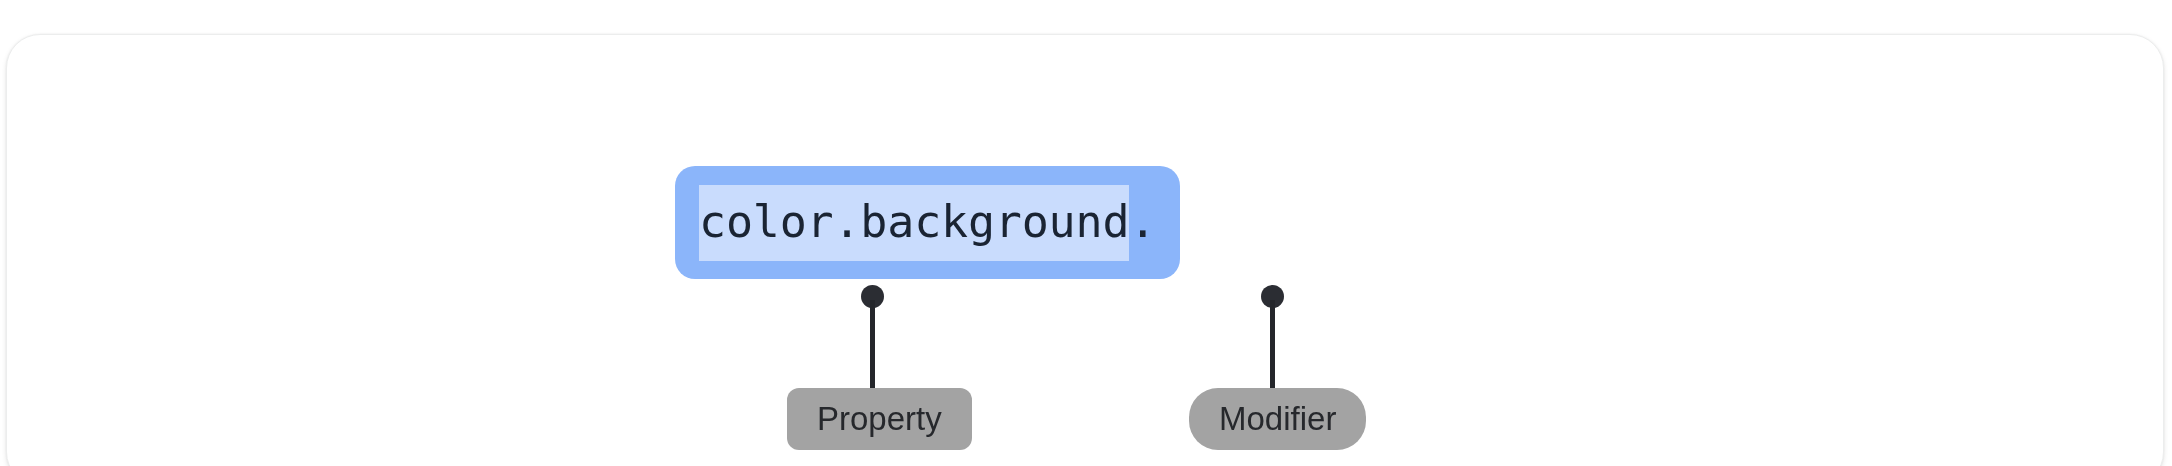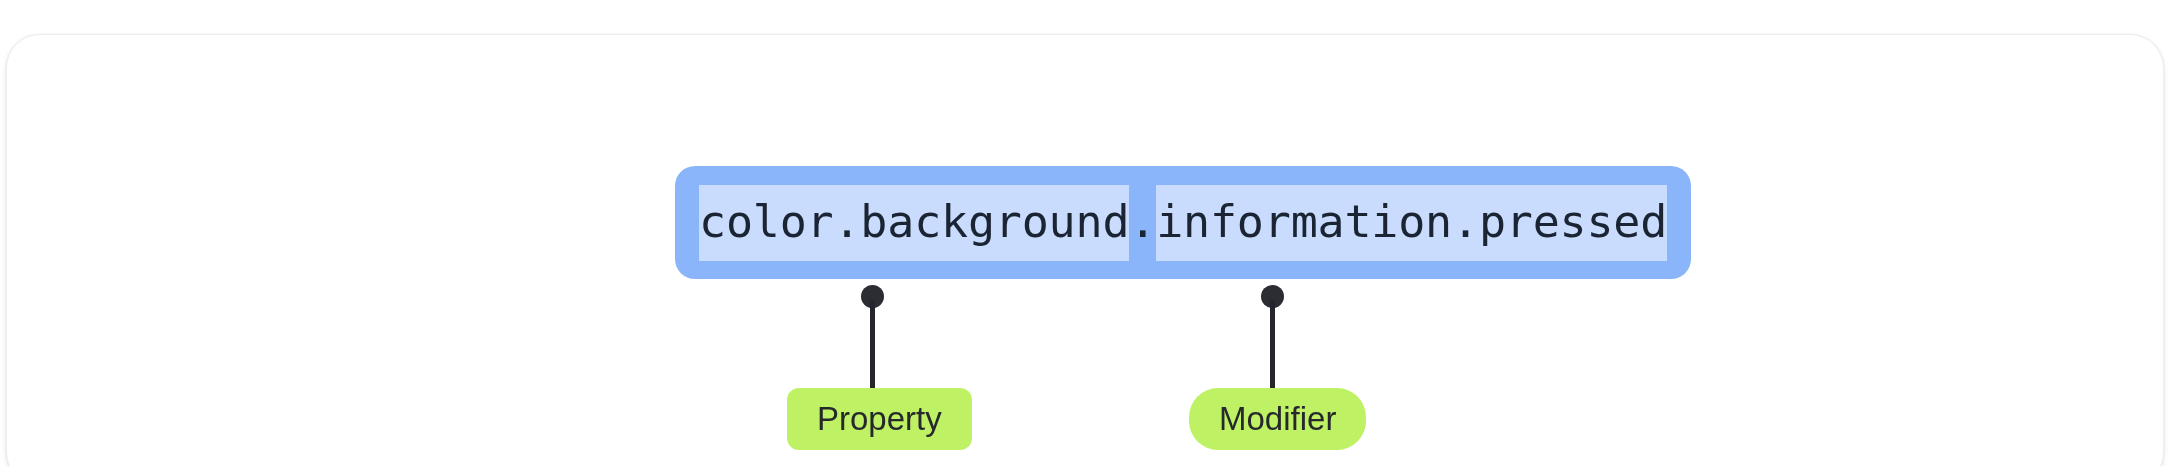--- a/index.html
+++ b/index.html
@@ -85,39 +85,38 @@
 
   
   .label-chip {
     position: absolute;
     height: 62px;
     box-sizing: border-box;
     display: flex;
     align-items: center;
     justify-content: center;
     padding: 12px 30px;
-    background: #bef264;
+    background: #a3a3a3;
     border-radius: 12px;
     font-family: "Liberation Sans", sans-serif;
     font-size: 33px;
     color: #26282c;
   }
 </style>
 </head>
 <body>
 
 <div class="stage">
 
   <div class="card"></div>
 
   <div class="token-pill">
     <span class="token-text">
       <span class="seg">color.background</span>
         <span class="sep">.</span>
-        <span class="seg">information.pressed</span>
     </span>
   </div>
 
   <div class="dot" style="left:861px; top:257px;"></div>
   <div class="connector" style="left:870px; top:272px; height:91px;"></div>
 
   <div class="dot" style="left:1261px; top:257px;"></div>
   <div class="connector" style="left:1270px; top:272px; height:91px;"></div>
 
   <div class="label-chip" style="left:787px; top:360px;">Property</div>

